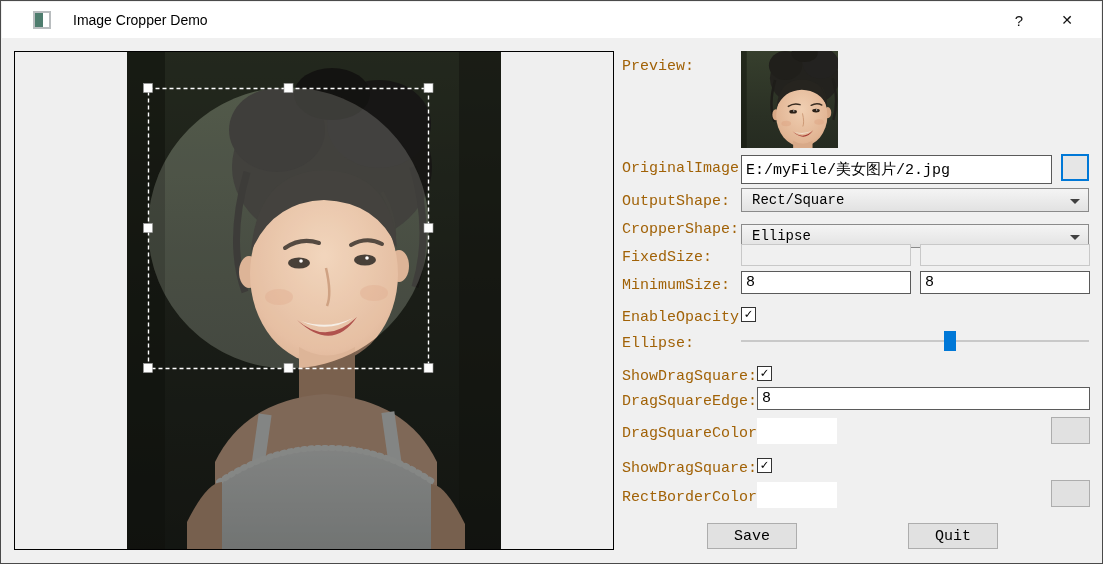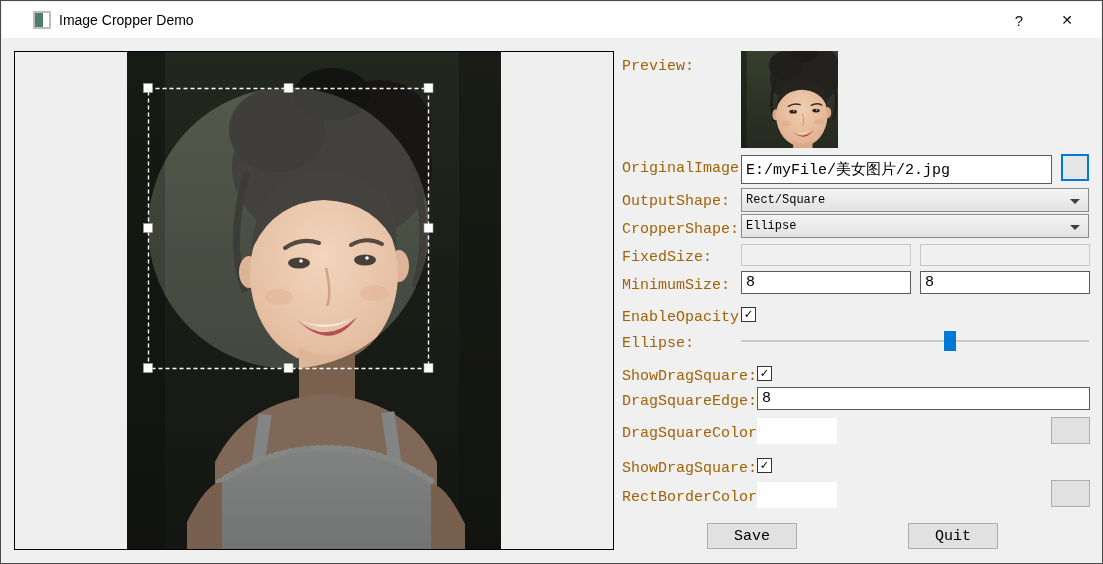--- a/index.html
+++ b/index.html
@@ -6,21 +6,21 @@
   html,body { width:1103px; height:564px; }
   body { font-family:"Liberation Mono", monospace; background:#f0f0f0; position:relative; overflow:hidden; }
 
   .window { position:absolute; inset:0; border:1px solid #4a4a4a; background:#f0f0f0; }
 
   
   .titlebar { position:absolute; left:1px; top:1px; right:1px; height:36px; background:#ffffff;
               display:flex; align-items:center; font-family:"Liberation Sans", sans-serif; }
   .app-icon { width:18px; height:18px; margin-left:31px; border:2px solid #b9bdbf; background:#ffffff; position:relative; }
   .app-icon::before { content:""; position:absolute; left:0; top:0; bottom:0; width:60%; background:#4e7d6e; }
-  .title-text { margin-left:8px; font-size:14px; color:#000; }
+  .title-text { margin-left:22px; font-size:14px; color:#000; }
   .titlebar-btn { position:absolute; top:0; height:36px; width:44px; display:flex; align-items:center; justify-content:center;
                   font-size:15px; color:#111; cursor:default; }
   .help-btn  { right:60px; }
   .close-btn { right:12px; font-size:14px; }
 
   
   .image-panel { position:absolute; left:13px; top:50px; width:600px; height:499px;
                  background:#efefef; border:1px solid #000; }
   .photo-stage { position:absolute; left:112px; top:0px; width:374px; height:497px; }
   .photo-stage svg { display:block; }
@@ -28,22 +28,22 @@
   
   .lbl { position:absolute; left:621px; font-size:15px; color:#a16207; white-space:nowrap; }
 
   .preview-thumb { position:absolute; left:740px; top:50px; width:97px; height:97px; overflow:hidden; }
 
   .txt { position:absolute; font-size:15px; font-family:"Liberation Mono", monospace; color:#000;
          background:#fff; border:1px solid #5a5a5a; padding:0 4px; outline:none; }
   .txt:disabled { background:#f0f0f0; border:1px solid #c8c8c8; }
 
   .combo { position:absolute; left:740px; width:348px; height:24px; border:1px solid #8a8a8a;
-           background:linear-gradient(#f4f4f4,#e2e2e2); font-size:12px; color:#000;
-           display:flex; align-items:center; padding-left:4px; cursor:default; }
+           background:linear-gradient(#f4f4f4,#e2e2e2); font-size:14px; color:#000;
+           display:flex; align-items:center; padding-left:10px; cursor:default; }
   .combo .arrow { position:absolute; right:8px; top:10px; width:0; height:0;
                   border-left:5px solid transparent; border-right:5px solid transparent; border-top:5px solid #404040; }
 
   .checkbox { position:absolute; width:15px; height:15px; background:#fff; border:1px solid #333;
               display:flex; align-items:center; justify-content:center;
               font-size:13px; font-weight:bold; color:#000; line-height:1; cursor:default; }
 
   .slider { position:absolute; left:740px; top:330px; width:348px; height:20px; }
   .slider .groove { position:absolute; left:0; right:0; top:9px; height:2px; background:#c9c9c9; }
   .slider .handle { position:absolute; top:0; width:12px; height:20px; background:#0078d7; transform:translateX(-50%); }
@@ -164,21 +164,21 @@
   <input class="txt" style="left: 740px; top: 154px; width: 311px; height: 29px;" value="E:/myFile/美女图片/2.jpg">
   <div class="browse-btn"></div>
 
   <div class="lbl" style="top:192px">OutputShape:</div>
   <div class="combo" style="top:187px">
     <span>Rect/Square</span>
     <span class="arrow"></span>
   </div>
 
   <div class="lbl" style="top:220px">CropperShape:</div>
-  <div class="combo" style="top:213px">
+  <div class="combo" style="top:223px">
     <span>Ellipse</span>
     <span class="arrow"></span>
   </div>
 
   <div class="lbl" style="top:248px">FixedSize:</div>
   <input class="txt" style="left: 740px; top: 243px; width: 170px; height: 22px;" disabled="" value="">
   <input class="txt" style="left: 919px; top: 243px; width: 170px; height: 22px;" disabled="" value="">
 
   <div class="lbl" style="top:276px">MinimumSize:</div>
   <input class="txt" style="left: 740px; top: 270px; width: 170px; height: 23px;" value="8">

